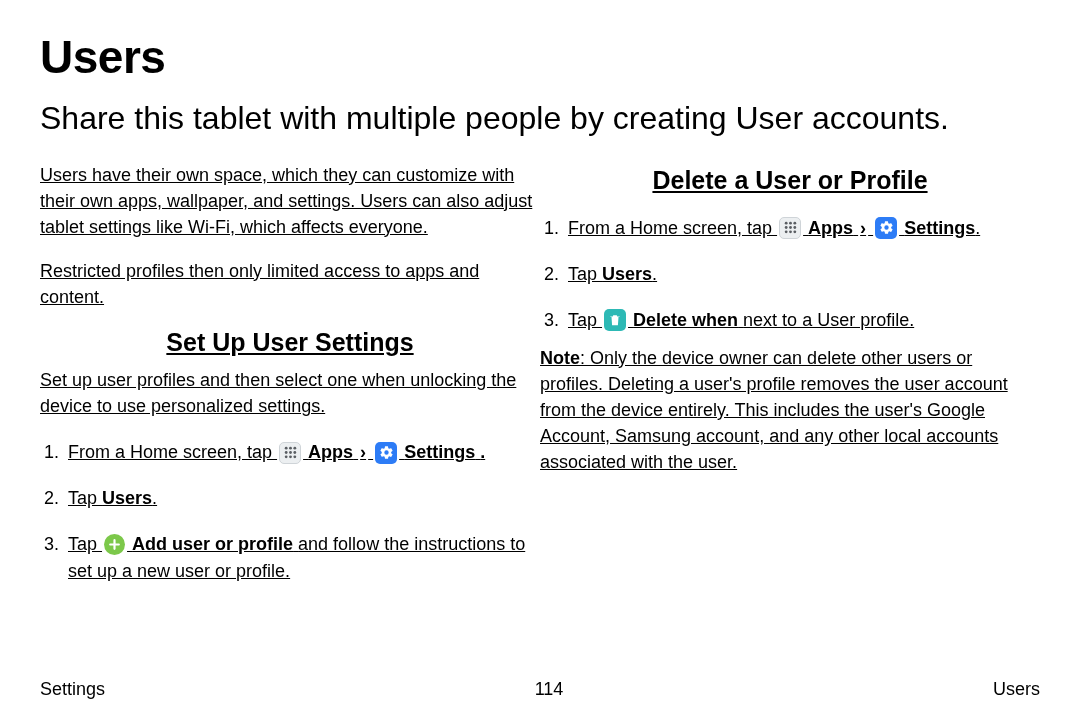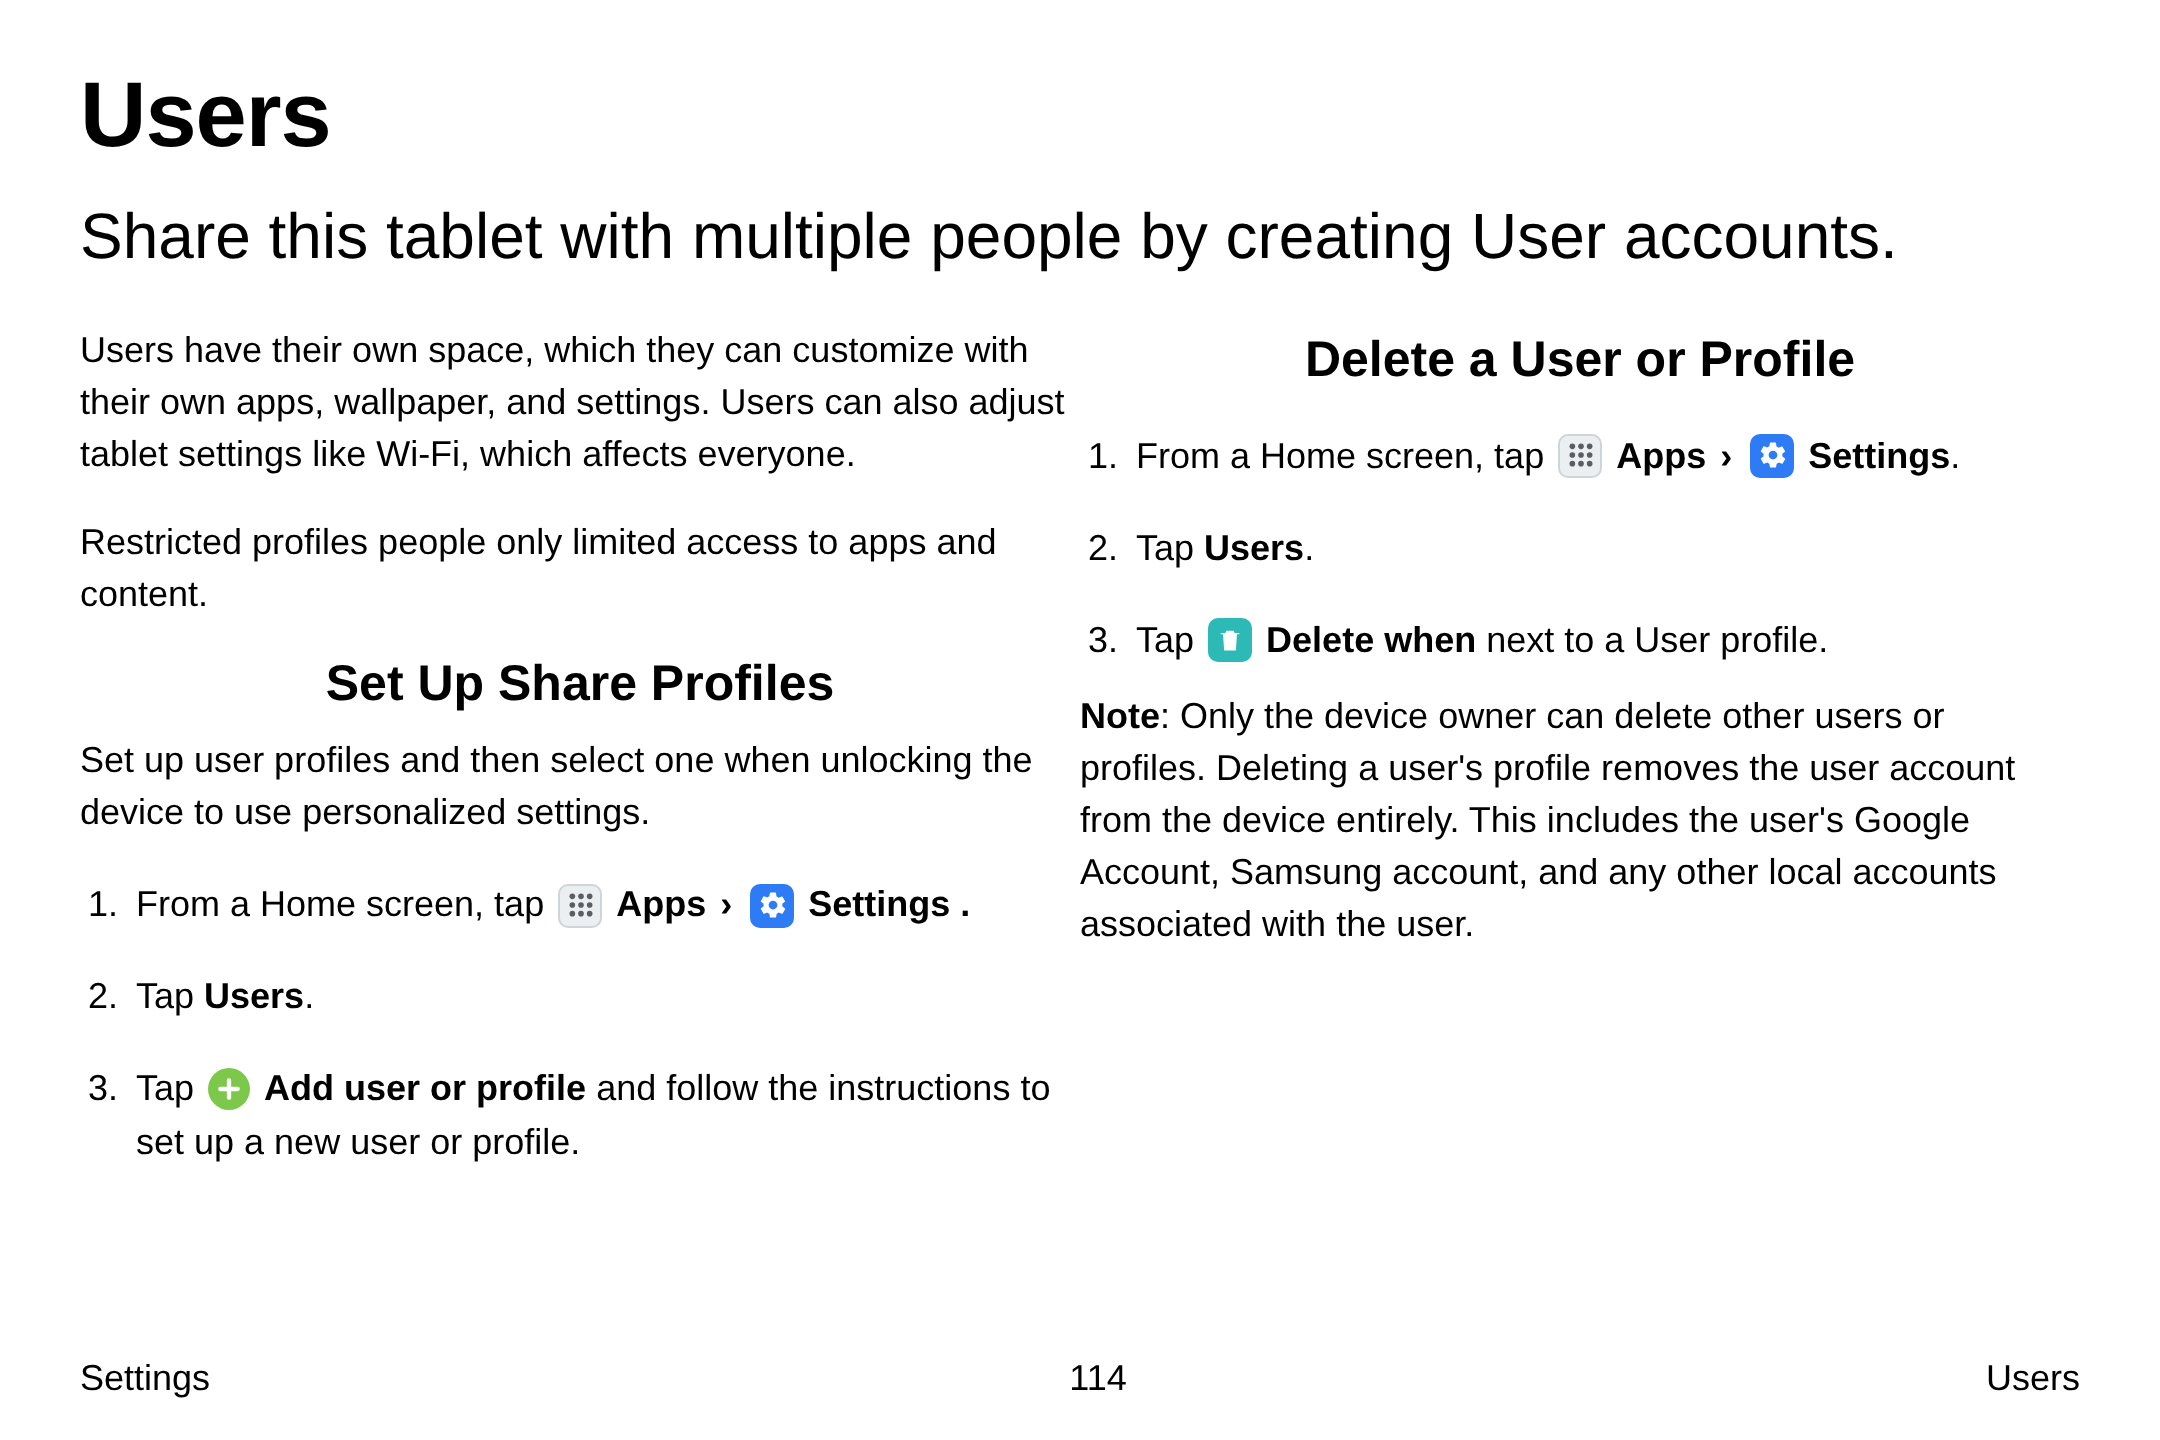--- a/index.html
+++ b/index.html
@@ -18,20 +18,21 @@
       letter-spacing: -0.5px;
     }
     .lead {
       font-size: 32px;
       font-weight: 400;
       margin-bottom: 22px;
       line-height: 1.3;
     }
     .columns {
       display: flex;
+      text-decoration: underline;
     }
     .col {
       width: 50%;
     }
     p {
       font-size: 18px;
       line-height: 1.45;
       margin-bottom: 18px;
     }
     h2 {
@@ -96,22 +97,22 @@
   </style>
 </head>
 <body>
 
 <h1>Users</h1>
 <p class="lead">Share this tablet with multiple people by creating User accounts.</p>
 
 <div class="columns">
   <div class="col">
     <p>Users have their own space, which they can customize with their own apps, wallpaper, and settings. Users can also adjust tablet settings like Wi-Fi, which affects everyone.</p>
-    <p>Restricted profiles people only limited access to apps and content.</p>
-    <h2>Set Up Share Profiles</h2>
+    <p>Restricted profiles then only limited access to apps and content.</p>
+    <h2>Set Up User Settings</h2>
     <p>Set up user profiles and then select one when unlocking the device to use personalized settings.</p>
     <ol>
       <li>
         <span>From a Home screen, tap </span>
         <span class="icon icon-apps">
           <svg viewBox="0 0 12 12">
               <g fill="#5a5e63">
                 <circle cx="2" cy="2" r="1.3"></circle>
                 <circle cx="6" cy="2" r="1.3"></circle>
                 <circle cx="10" cy="2" r="1.3"></circle>

